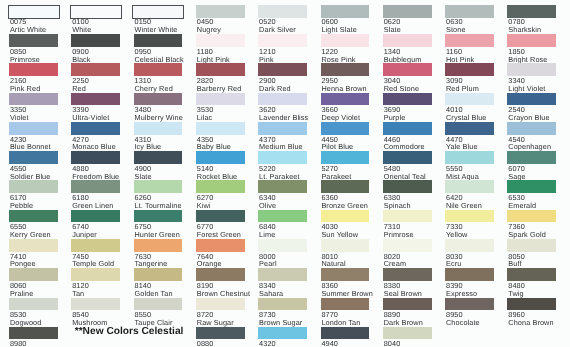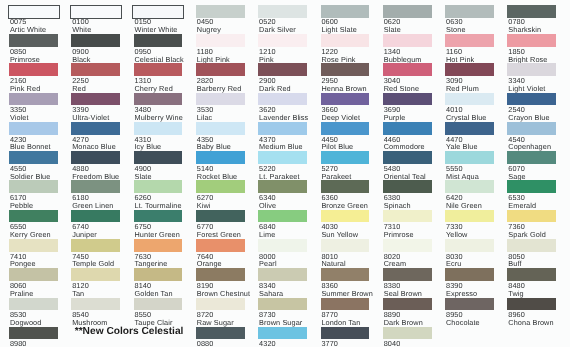--- a/index.html
+++ b/index.html
@@ -369,21 +369,21 @@
         <div class="code">8360</div>
         <div class="name">Summer Brown</div>
       </div>
       <div class="cell" style="top: 297.5px;">
         <div class="sw" style="background: rgb(139, 116, 98);"></div>
         <div class="code">8770</div>
         <div class="name">London Tan</div>
       </div>
       <div class="cell" style="top: 326.76px;">
         <div class="sw" style="background: rgb(70, 78, 88);"></div>
-        <div class="code">3770</div>
+        <div class="code">4940</div>
         <div class="name"></div>
       </div>
     </div>
     <div class="col" style="left: 382.8px;">
       <div class="cell" style="top: 4.9px;">
         <div class="sw" style="background: rgb(163, 173, 172);"></div>
         <div class="code">0620</div>
         <div class="name">Slate</div>
       </div>
       <div class="cell" style="top: 34.16px;">

